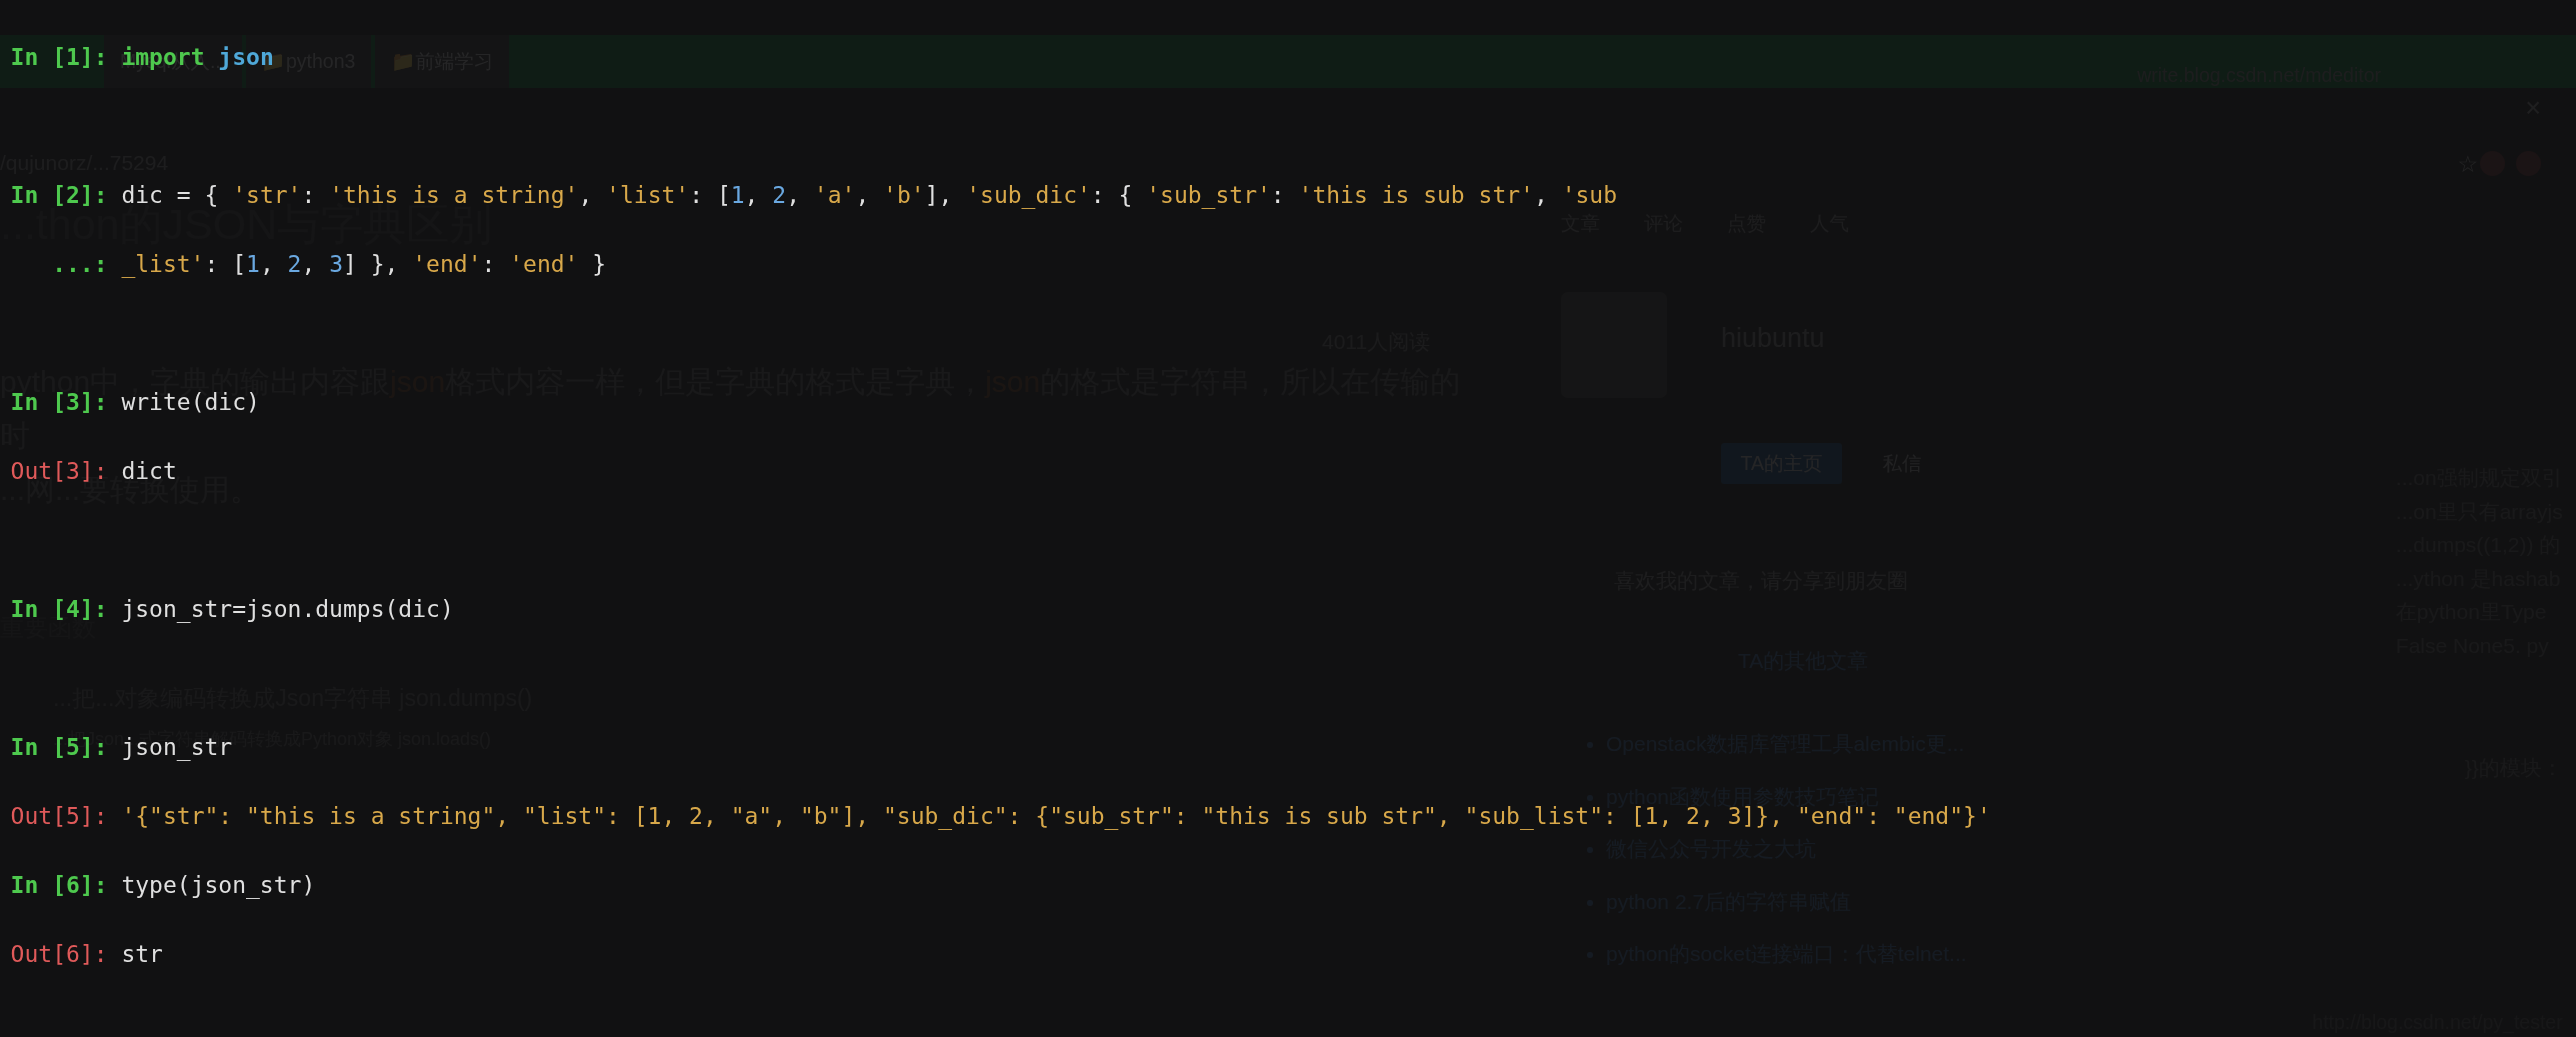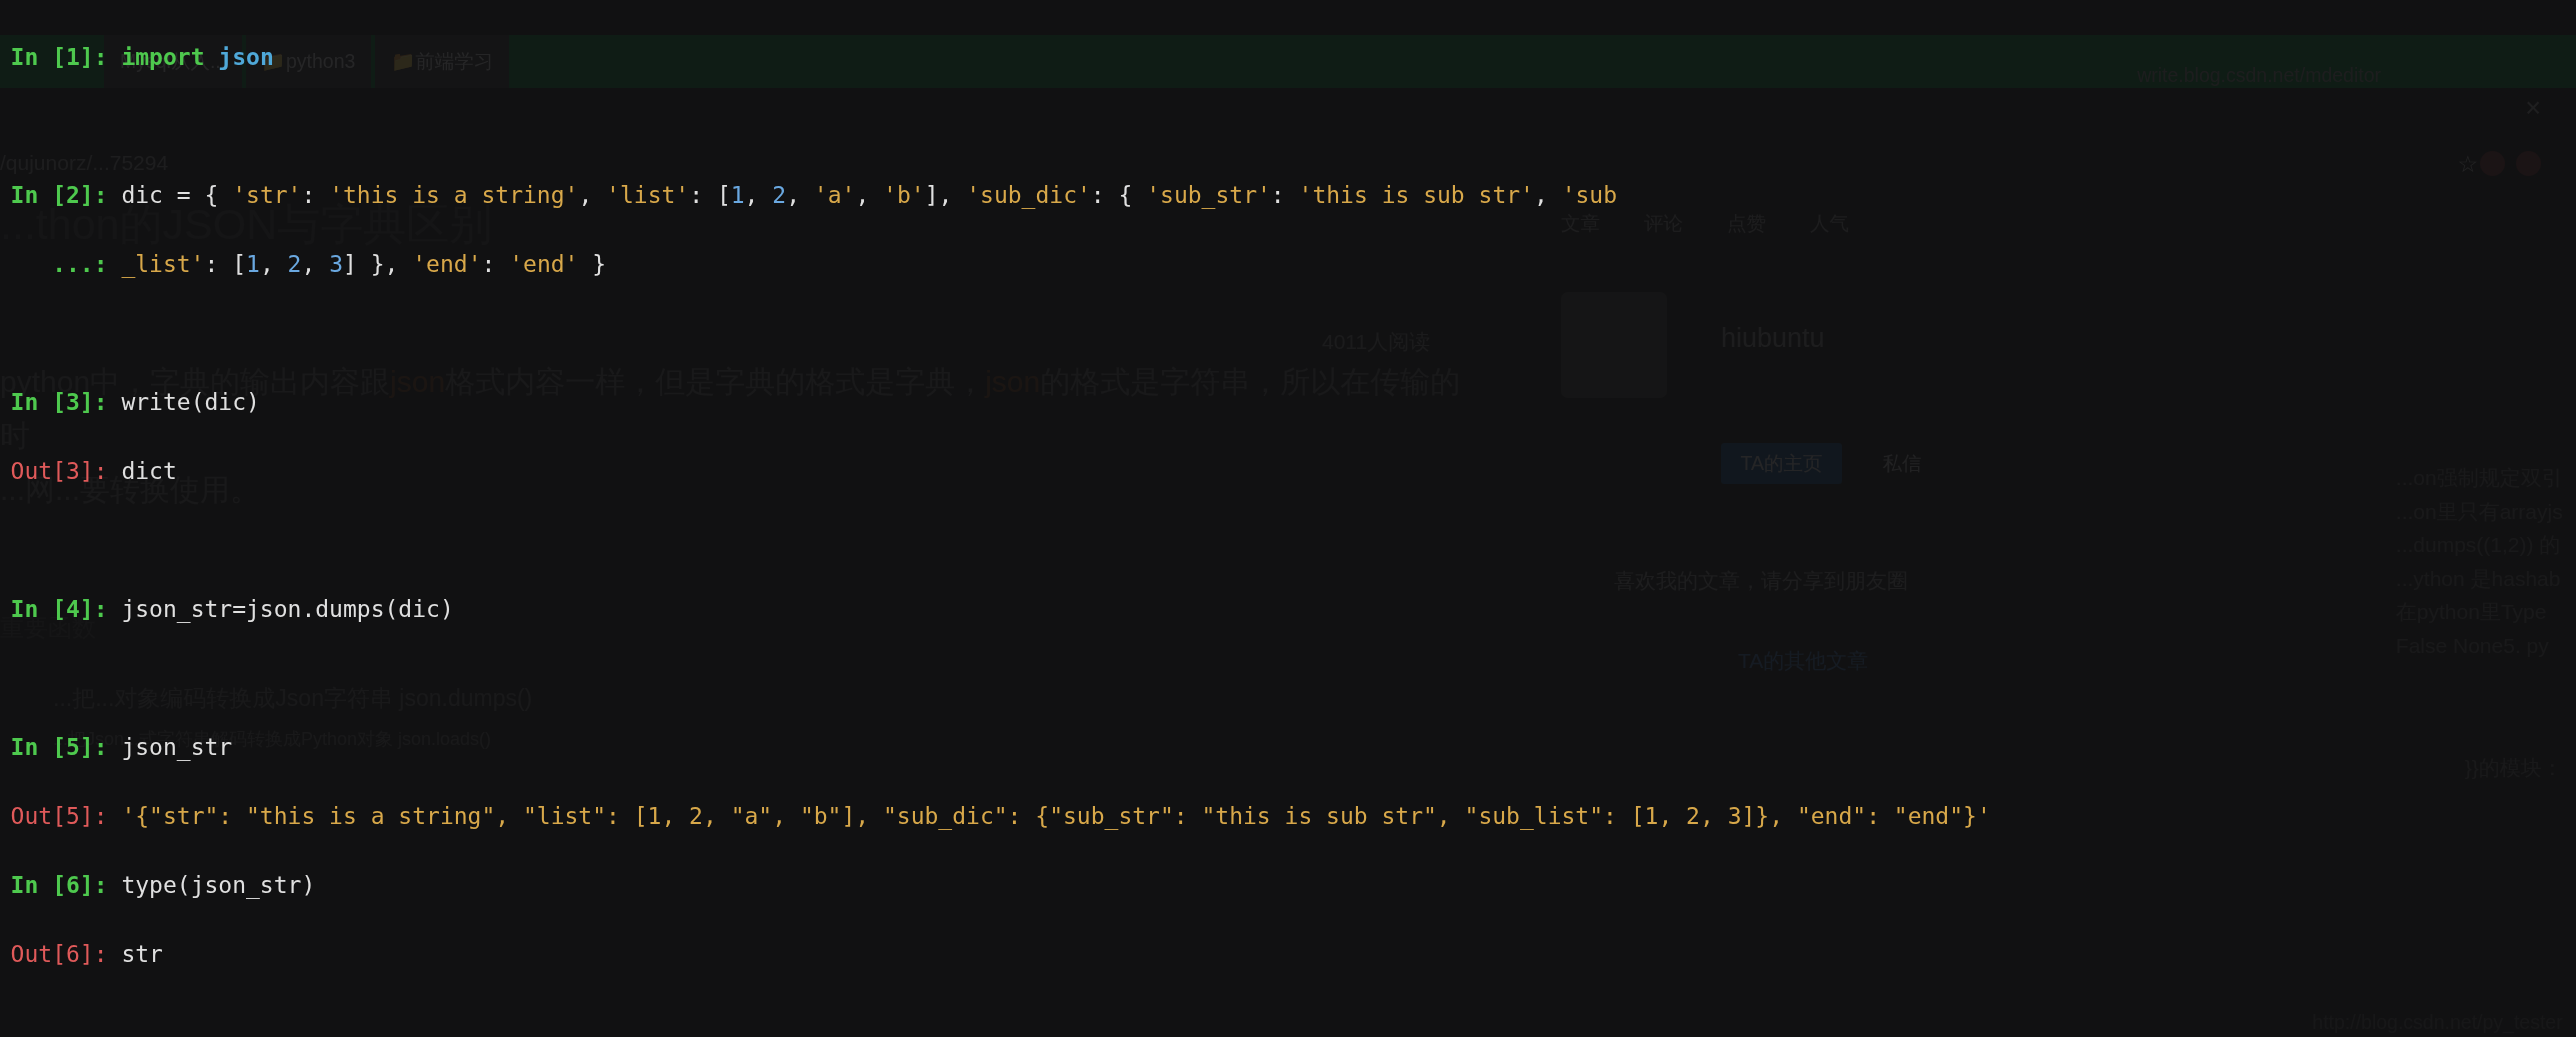--- a/index.html
+++ b/index.html
@@ -235,20 +235,27 @@
       <span>评论</span>
       <span>点赞</span>
       <span>人气</span>
     </div>
     <div class="bg-avatar"></div>
     <div class="bg-username">hiubuntu</div>
     <div class="bg-btn-primary">TA的主页</div>
     <div class="bg-btn-secondary">私信</div>
     <div class="bg-share">喜欢我的文章，请分享到朋友圈</div>
     <div class="bg-other-head">TA的其他文章</div>
+    <ul class="bg-bullet-list">
+      <li>Openstack数据库管理工具alembic更...</li>
+      <li>python函数使用参数技巧笔记</li>
+      <li>微信公众号开发之大坑</li>
+      <li>python 2.7后的字符串赋值</li>
+      <li>python的socket连接端口：代替telnet...</li>
+    </ul>
   </div>
 
   <div class="bg-right-extra">
     <div>...on强制规定双引</div>
     <div>...on里只有arrayjs</div>
     <div>...dumps((1,2)) 的</div>
     <div>...ython 是hashab</div>
     <div>在python里Type</div>
     <div>False None5. py</div>
   </div>

